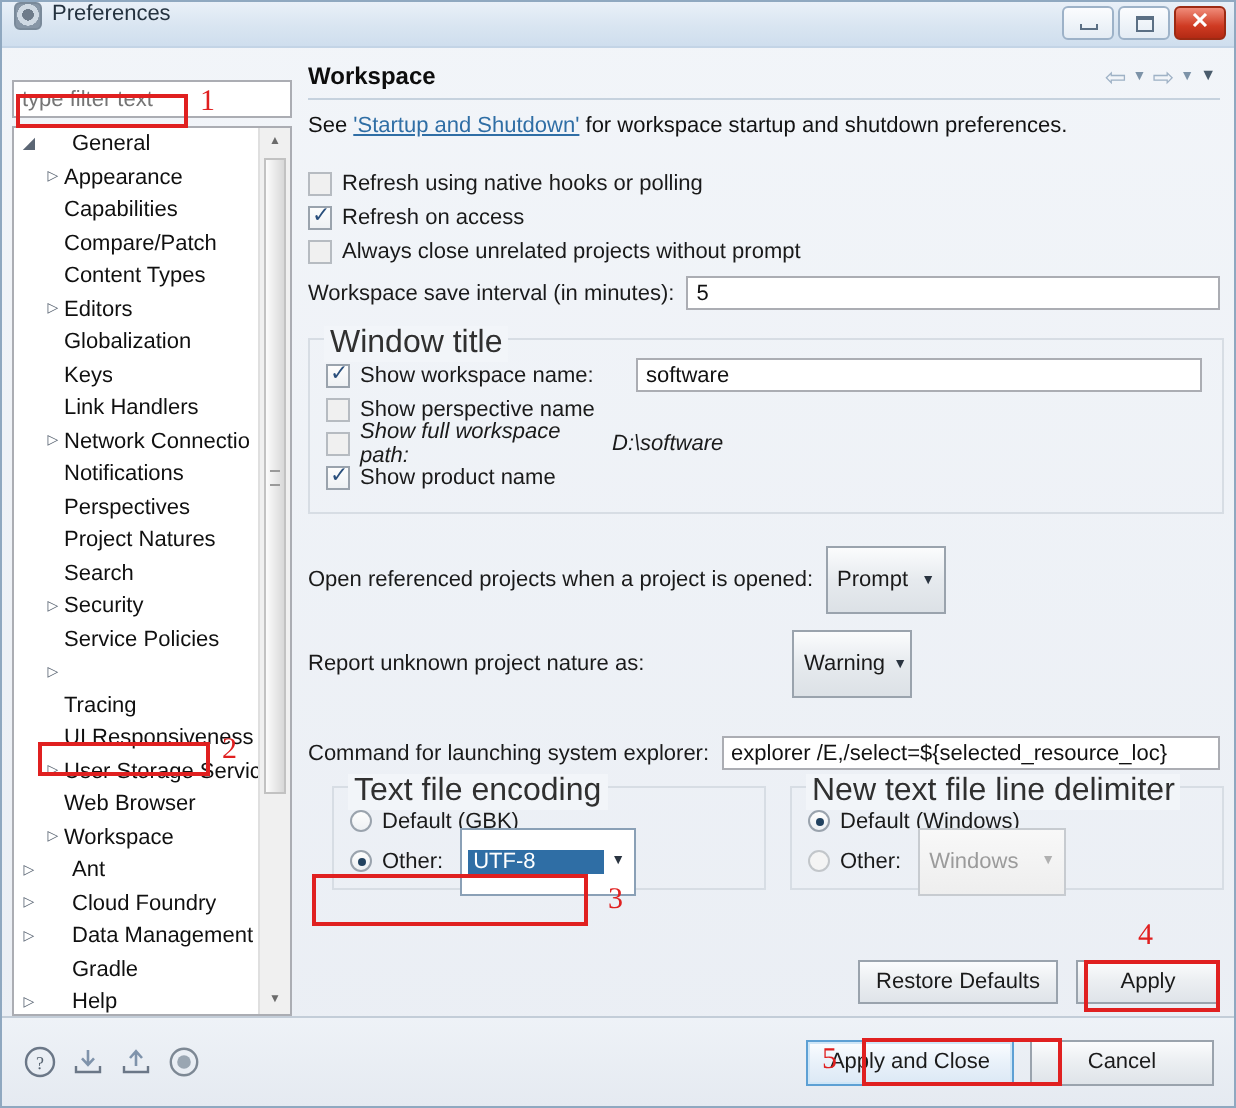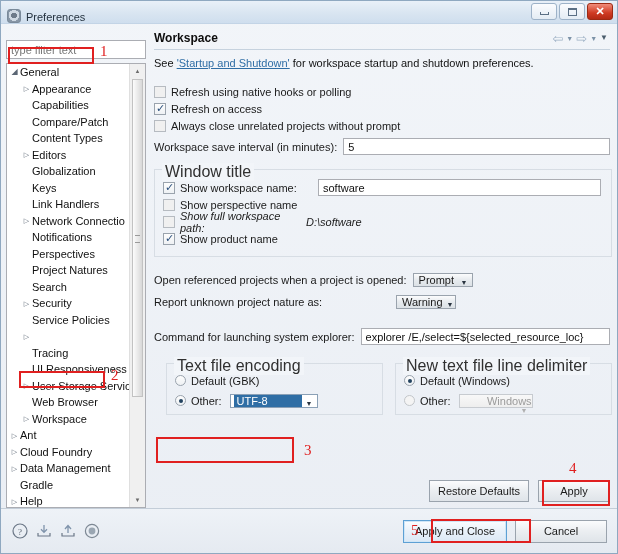--- a/index.html
+++ b/index.html
@@ -24,21 +24,21 @@
     display: flex;
     flex-direction: column;
   }
 
   
   #titlebar {
     height: 22px;
     flex: 0 0 22px;
     background: linear-gradient(#e9f0f8, #d9e5f1 55%, #cfdeee);
     display: flex;
-    align-items: flex-end;
+    align-items: flex-start;
     padding-left: 6px;
     position: relative;
     border-bottom: 1px solid #c3d4e6;
   }
   #app-icon {
     width: 14px; height: 14px;
     border-radius: 3px;
     background: radial-gradient(circle at 50% 45%, #6e7b8a 0 32%, #cfd9e3 33% 60%, #8796a6 61% 100%);
     border: 1px solid #7a8a9a;
     box-sizing: border-box;
@@ -146,21 +146,21 @@
     width: 11px;
     flex: 0 0 11px;
     text-align: center;
     font-size: 7px;
     color: #5b6674;
     line-height: 1;
   }
   .tnode .arrow.closed::before { content: "\25B7"; }
   .tnode .arrow.open::before { content: "\25E2"; font-size: 8px; }
   .tnode .lbl { overflow: hidden; }
-  .lvl0 { padding-left: 2px; }
+  .lvl0 { padding-left: 2px; gap: 16px; }
   .lvl1 { padding-left: 14px; }
 
   
   #tree-vscroll {
     width: 15px;
     flex: 0 0 15px;
     background: #f0f0f0;
     border-left: 1px solid #dfdfdf;
     position: relative;
   }
@@ -321,25 +321,25 @@
     height: 17px;
     line-height: 15px;
     font-size: 11px;
     padding: 0 4px;
     box-sizing: border-box;
     font-family: "Liberation Sans", sans-serif;
     color: #111;
   }
 
   .combo {
-    height: 14px;
+    height: 34px;
     border: 1px solid #9aa3ad;
     background: linear-gradient(#fbfcfd, #e6eaee 50%, #dce1e6);
     display: inline-flex;
-    align-items: flex-end;
+    align-items: center;
     box-sizing: border-box;
     font-size: 11px;
     padding-left: 5px;
     color: #1a1a1a;
   }
   .combo .cval { flex: 1 1 auto; }
   .combo .carrow {
     width: 15px;
     flex: 0 0 15px;
     text-align: center;
@@ -645,21 +645,21 @@
             <span class="cval">Warning</span>
             <span class="carrow">▼</span>
           </span>
         </div>
 
         <div class="row" style="margin-top:19px;">
           <span>Command for launching system explorer:</span>
           <input class="txtinput" style="flex: 1 1 auto; margin-left: 6px; margin-right: 2px;" type="text" value="explorer /E,/select=${selected_resource_loc}">
         </div>
 
-        <div class="row" style="margin-top:18px; align-items:flex-start; gap:12px;padding-left:12px;">
+        <div class="row" style="margin-top:8px; align-items:flex-start; gap:12px;padding-left:12px;">
 
           <div class="group" style="flex:1 1 0; height:52px; padding:8px 8px 0 8px;">
             <span class="glabel">Text file encoding</span>
             <div class="cbrow">
               <span class="radio"></span>
               <span>Default (GBK)</span>
             </div>
             <div class="cbrow" style="margin-top:3px;">
               <span class="radio sel"></span>
               <span style="margin-right:8px;">Other:</span>
@@ -672,21 +672,21 @@
 
           <div class="group" style="flex:1 1 0; height:52px; padding:8px 8px 0 8px;">
             <span class="glabel">New text file line delimiter</span>
             <div class="cbrow">
               <span class="radio sel"></span>
               <span>Default (Windows)</span>
             </div>
             <div class="cbrow" style="margin-top:3px;">
               <span class="radio disabled"></span>
               <span style="margin-right:8px;">Other:</span>
-              <span class="combo disabled" style="width:74px;flex-direction:column;">
+              <span class="combo disabled" style="width:74px;">
                 <span class="cval">Windows</span>
                 <span class="carrow">▼</span>
               </span>
             </div>
           </div>
         </div>
 
         <div class="row" style="position:absolute; right:2px; bottom:6px; gap:9px;">
           <div class="btn" style="width:100px; height:22px;">Restore Defaults</div>
           <div class="btn" style="width:72px; height:22px;">Apply</div>

